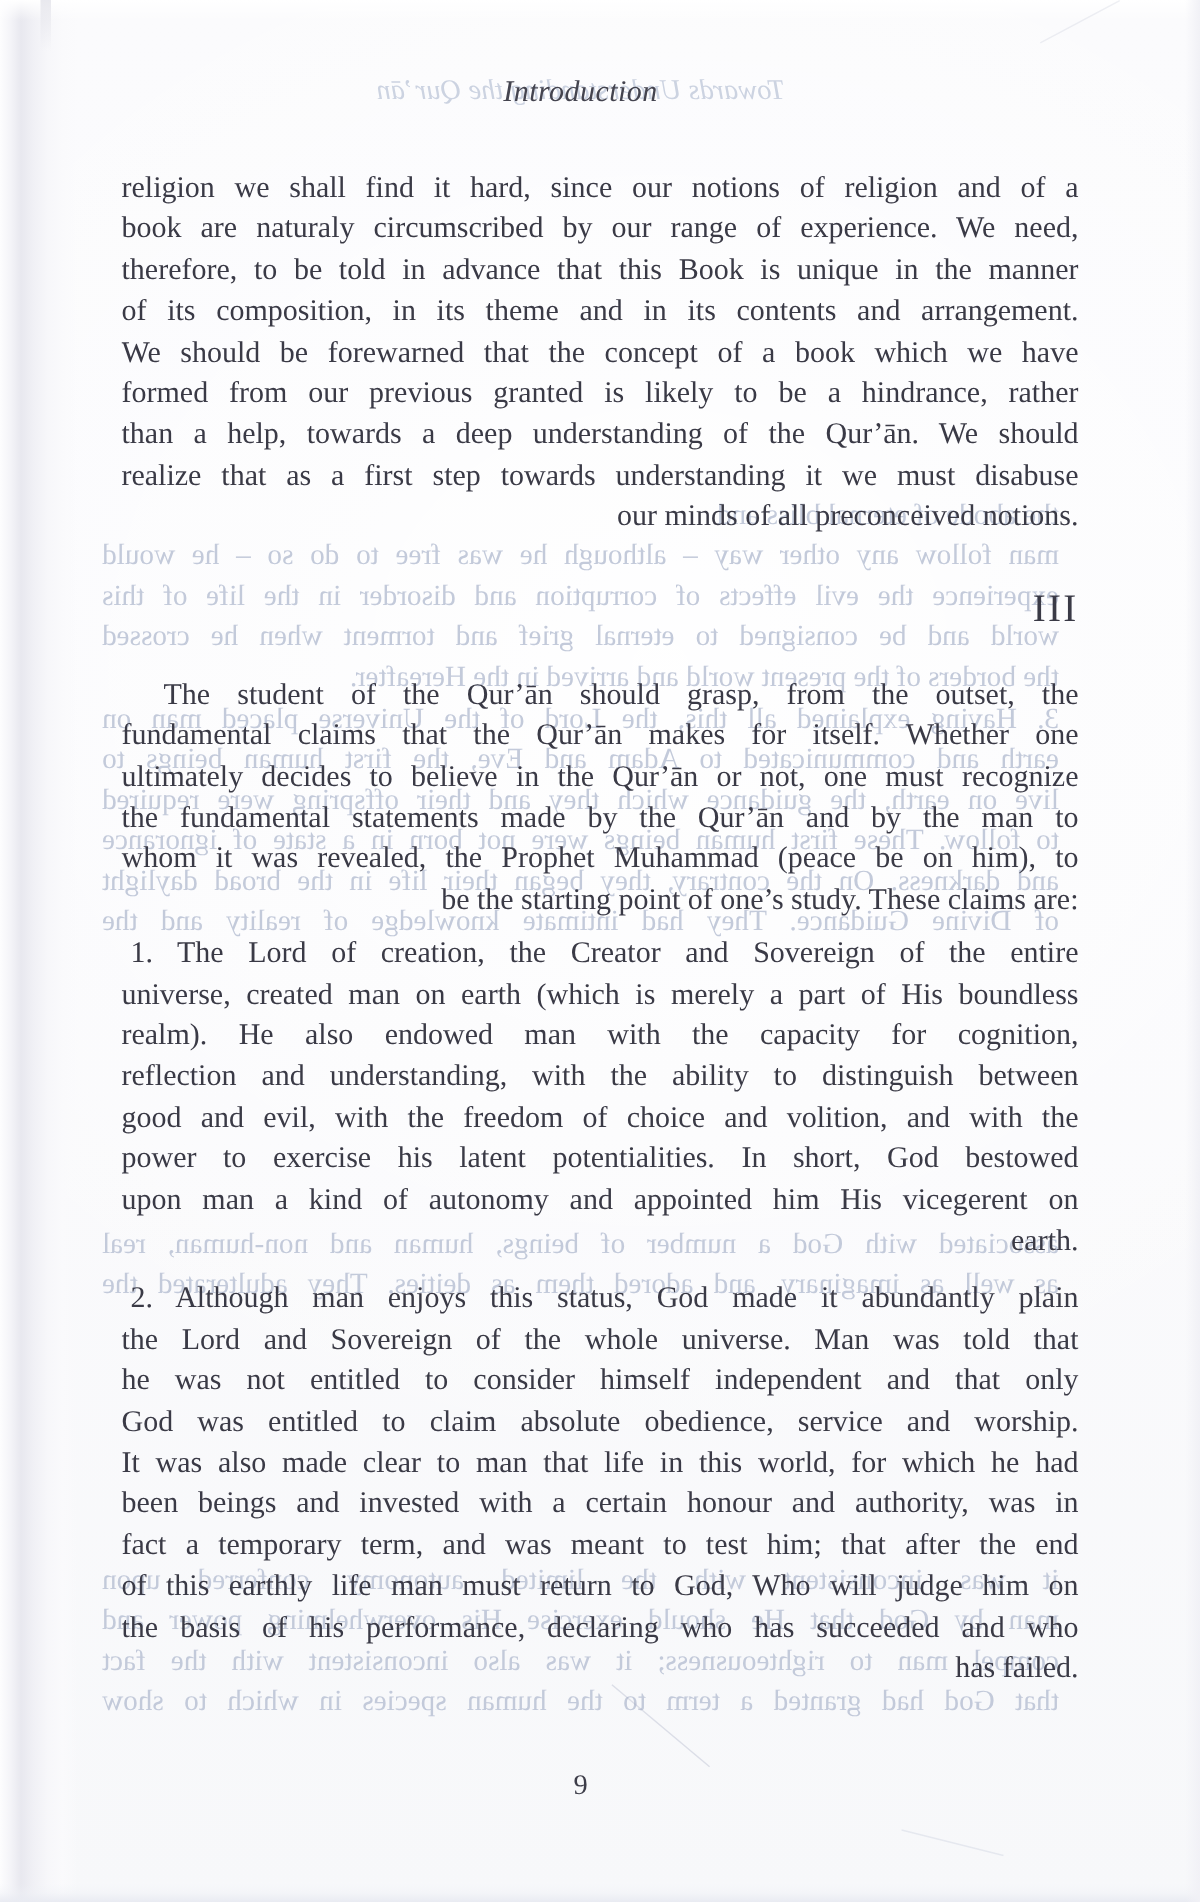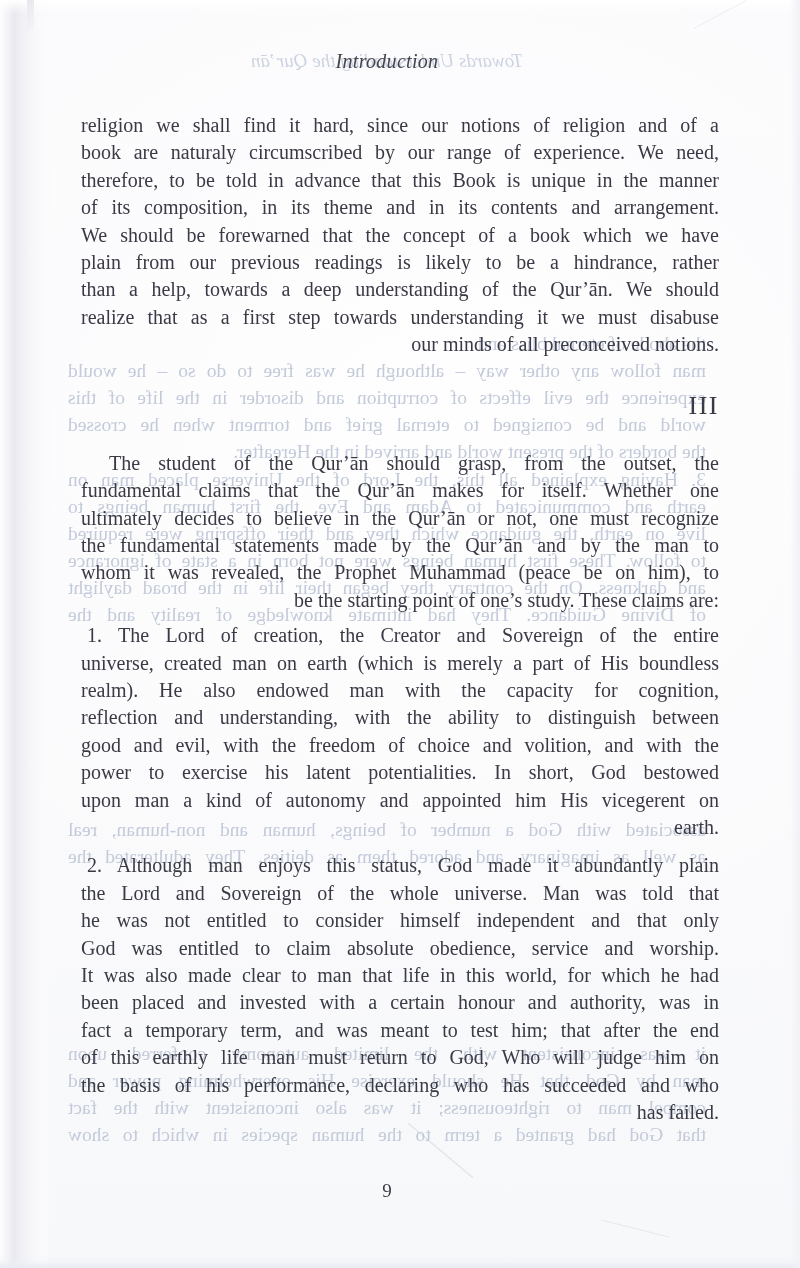--- a/index.html
+++ b/index.html
@@ -116,21 +116,21 @@
   <div class="content">
     <div class="running-header">Introduction</div>
 
     <div class="text-column" id="text-column">
       <div id="para-slot-0" class="para-0">
           <div class="tline">religion we shall find it hard, since our notions of religion and of a</div>
           <div class="tline">book are naturaly circumscribed by our range of experience. We need,</div>
           <div class="tline">therefore, to be told in advance that this Book is unique in the manner</div>
           <div class="tline">of its composition, in its theme and in its contents and arrangement.</div>
           <div class="tline">We should be forewarned that the concept of a book which we have</div>
-          <div class="tline">plain from our previous readings is likely to be a hindrance, rather</div>
+          <div class="tline">formed from our previous granted is likely to be a hindrance, rather</div>
           <div class="tline">than a help, towards a deep understanding of the Qur’ān. We should</div>
           <div class="tline">realize that as a first step towards understanding it we must disabuse</div>
           <div class="tline last">our minds of all preconceived notions.</div>
         </div>
       <div class="section-heading">III</div>
       <div id="para-slot-1" class="para-1">
           <div class="tline" style="text-indent: 28px;">The student of the Qur’ān should grasp, from the outset, the</div>
           <div class="tline">fundamental claims that the Qur’ān makes for itself. Whether one</div>
           <div class="tline">ultimately decides to believe in the Qur’ān or not, one must recognize</div>
           <div class="tline">the fundamental statements made by the Qur’ān and by the man to</div>
@@ -146,21 +146,21 @@
           <div class="tline">power to exercise his latent potentialities. In short, God bestowed</div>
           <div class="tline">upon man a kind of autonomy and appointed him His vicegerent on</div>
           <div class="tline last">earth.</div>
         </div>
       <div id="para-slot-3" class="para-3">
           <div class="tline" style="text-indent: 6px;">2.  Although man enjoys this status, God made it abundantly plain</div>
           <div class="tline">the Lord and Sovereign of the whole universe. Man was told that</div>
           <div class="tline">he was not entitled to consider himself independent and that only</div>
           <div class="tline">God was entitled to claim absolute obedience, service and worship.</div>
           <div class="tline">It was also made clear to man that life in this world, for which he had</div>
-          <div class="tline">been placed and invested with a certain honour and authority, was in</div>
+          <div class="tline">been beings and invested with a certain honour and authority, was in</div>
           <div class="tline">fact a temporary term, and was meant to test him; that after the end</div>
           <div class="tline">of this earthly life man must return to God, Who will judge him on</div>
           <div class="tline">the basis of his performance, declaring who has succeeded and who</div>
           <div class="tline last">has failed.</div>
         </div>
     </div>
 
     <div class="page-number">9</div>
   </div>
 

